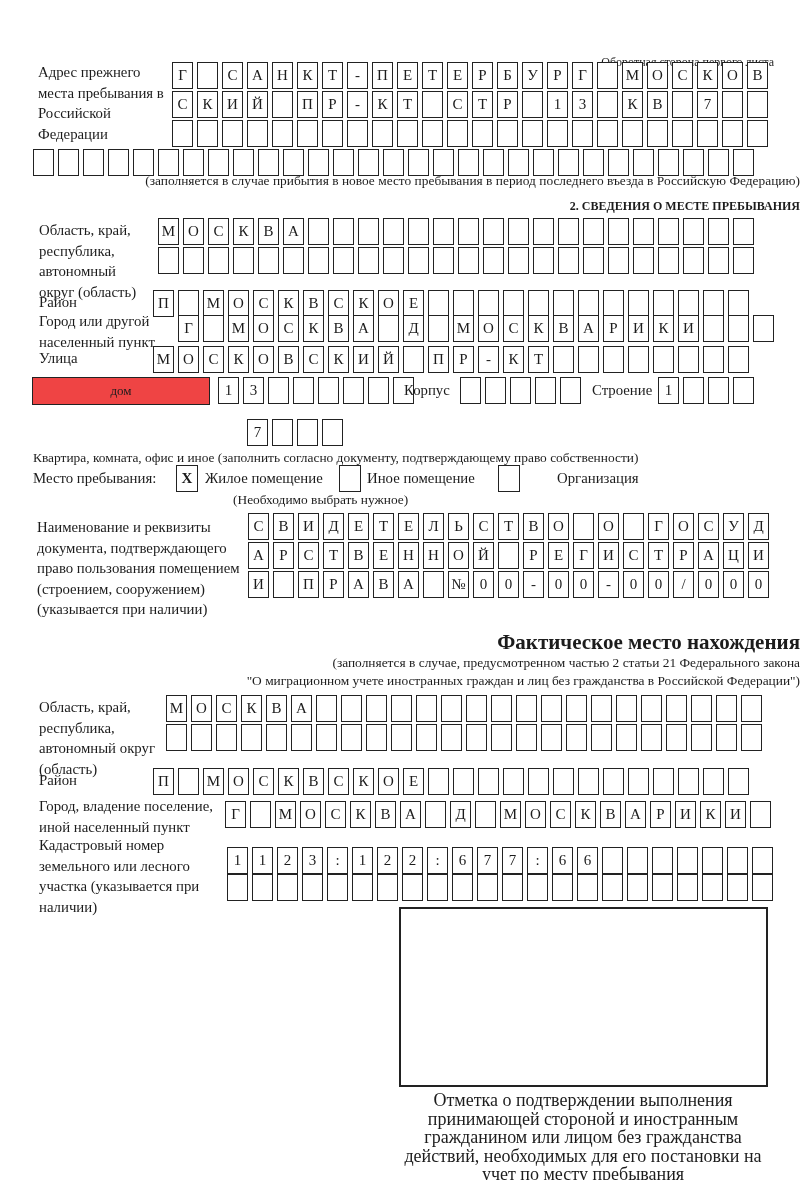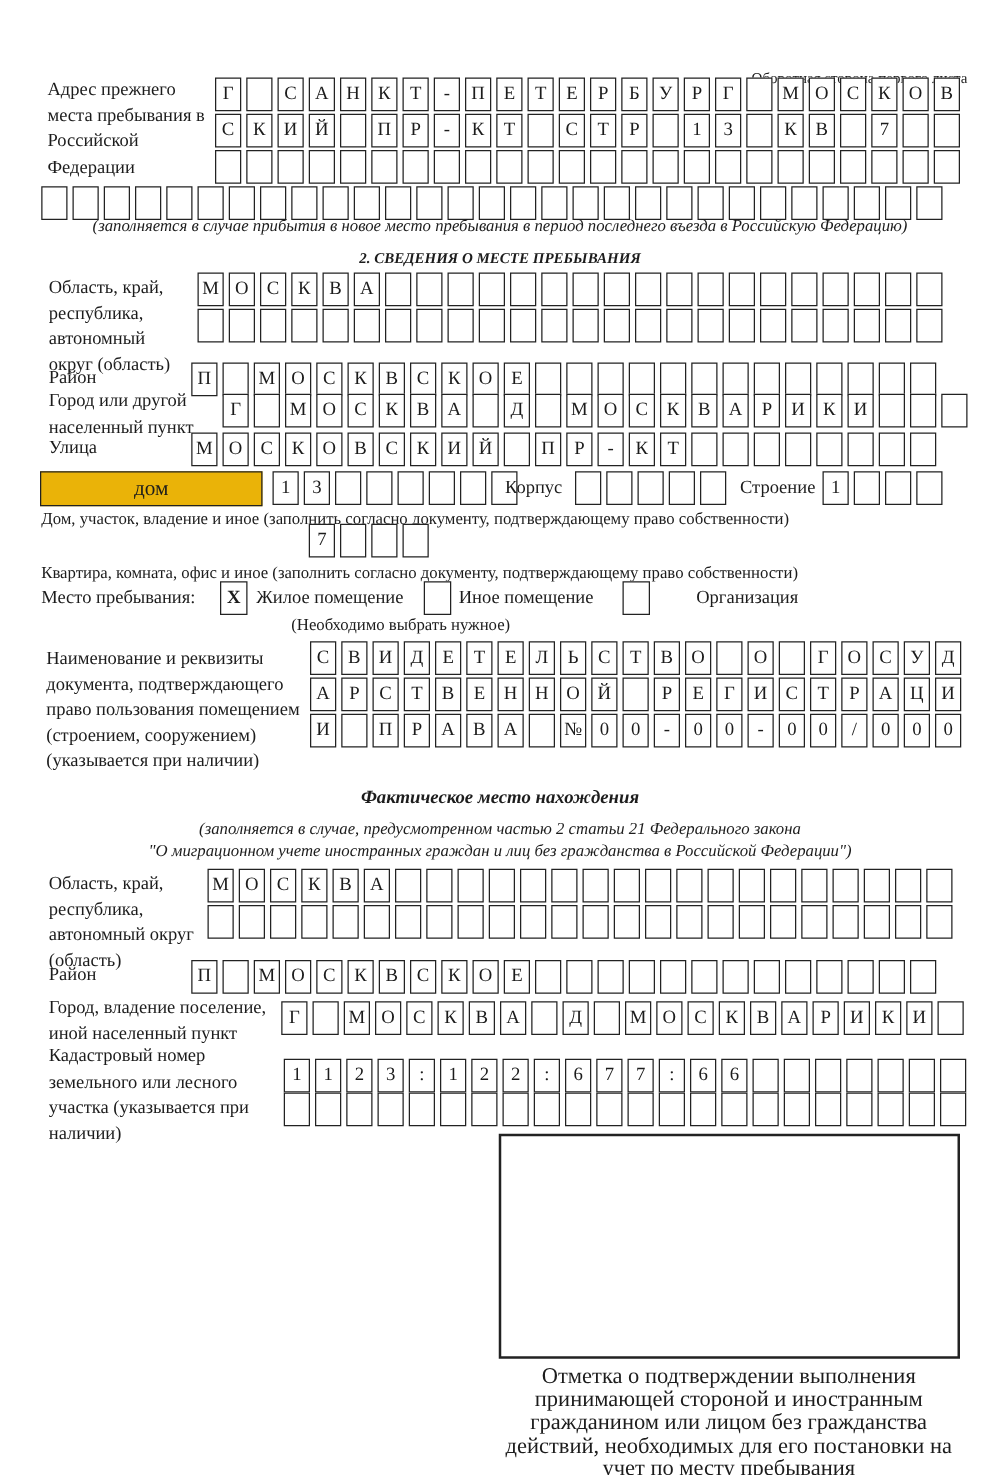--- a/index.html
+++ b/index.html
@@ -1,30 +1,30 @@
 <!DOCTYPE html>
 <html><head>
 <meta charset="utf-8">
 <style>
   html,body{margin:0;padding:0;background:#fff;}
   .page{position:relative;width:800px;height:1180px;background:#ffffff;
         font-family:"Liberation Serif", serif;color:#1c1c1c;overflow:hidden;}
   .abs{position:absolute;}
   .lbl{font-size:14.8px;line-height:20.5px;}
   .note{font-size:13.4px;white-space:nowrap;}
-  .center{left:0;width:800px;text-align:center;font-style:italic;}
+  .center{left:0;width:800px;text-align:right;}
   .hdg{font-weight:bold;font-size:12px;}
-  .hdg2{font-weight:bold;font-size:15px;}
+  .hdg2{font-weight:bold;font-size:21px;}
   .boxrow{display:flex;gap:4px;}
   .cell{box-sizing:content-box;width:19px;height:25px;border:1.6px solid #222;
         display:inline-flex;align-items:center;justify-content:center;
         font-size:15px;line-height:1;flex:none;background:#fff;}
   .cb{border-width:1.8px;width:20px;}
   .widebox{border:1.8px solid #222;display:flex;align-items:center;justify-content:center;
-           font-size:17px;height:26px;background:#eab308;}
+           font-size:13px;height:26px;background:#ef4444;}
   .stamp{border:2px solid #222;background:#fff;}
   .cap{font-size:18px;line-height:18.5px;text-align:center;}
 </style>
 </head>
 <body>
 
 <div class="page">
 
   <div class="abs" style="right:26px;top:23px;font-size:12px;margin-top:32px;">Оборотная сторона первого листа</div>
 
@@ -299,21 +299,20 @@
       <span class="cell"></span>
       <span class="cell"></span>
     </div>
   <div class="abs lbl" style="left:592px;top:380px;">Строение</div>
   <div class="abs boxrow" style="left:658px;top:377px;">
       <span class="cell">1</span>
       <span class="cell"></span>
       <span class="cell"></span>
       <span class="cell"></span>
     </div>
-  <div class="abs note" style="left:33px;top:407px;">Дом, участок, владение и иное (заполнить согласно документу, подтверждающему право собственности)</div>
 
   <div class="abs boxrow" style="left:247px;top:419px;">
       <span class="cell">7</span>
       <span class="cell"></span>
       <span class="cell"></span>
       <span class="cell"></span>
     </div>
   <div class="abs note" style="left:33px;top:450px;">Квартира, комната, офис и иное (заполнить согласно документу, подтверждающему право собственности)</div>
 
   <div class="abs lbl" style="left:33px;top:468px;">Место пребывания:</div>

